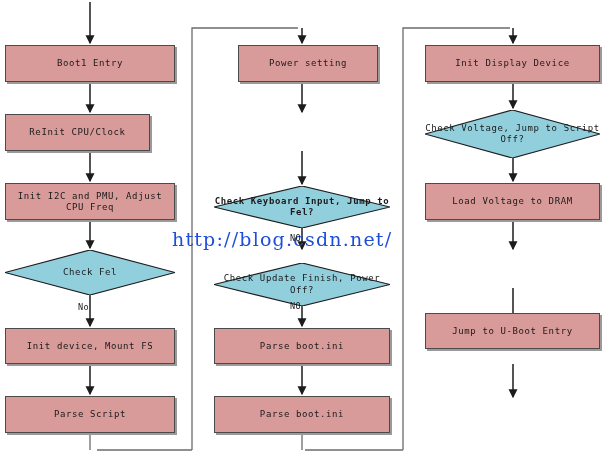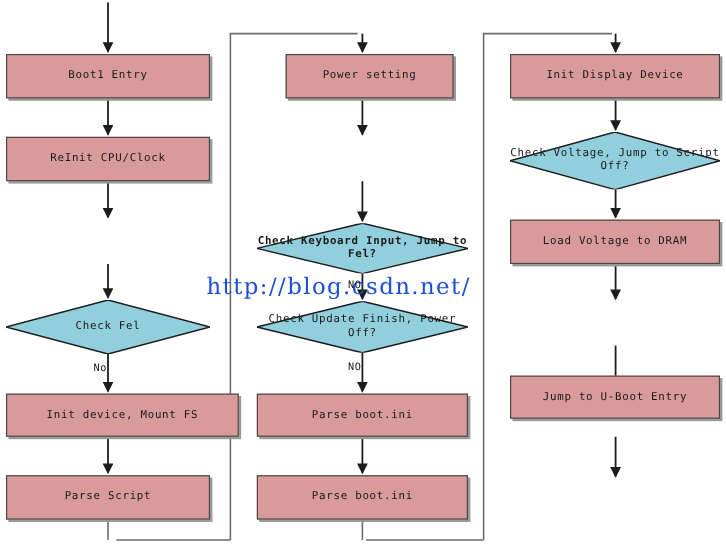--- a/index.html
+++ b/index.html
@@ -86,35 +86,38 @@
       <line x1="513" y1="364" x2="513" y2="397" marker-end="url(#arrow)"></line>
     </g>
   </svg>
 
   <div class="watermark">http://blog.csdn.net/</div>
 
   <div class="node proc" style="left:5px;top:45px;width:170px;height:37px;">
     <span>Boot1 Entry</span>
   </div>
 
-  <div class="node proc" style="left:5px;top:114px;width:170px;height:37px;">
+  <div class="node proc" style="left:5px;top:114px;width:145px;height:37px;">
     <span>ReInit CPU/Clock</span>
   </div>
 
+  <div class="node proc" style="left:5px;top:183px;width:170px;height:37px;">
+    <span>Init I2C and PMU, Adjust CPU Freq</span>
+  </div>
 
   <div class="dec-wrap" style="left:5px;top:250px;width:170px;height:45px;">
     <svg class="dec-shape" viewBox="0 0 170 45" preserveAspectRatio="none">
       <polygon points="85,0 170,22.5 85,45 0,22.5" fill="#92cfdd" stroke="#1c1c1c" stroke-width="1.2"></polygon>
     </svg>
     <div class="dec-label">Check Fel</div>
   </div>
 
   <div class="edge-label" style="left:78px;top:302px;">No</div>
 
-  <div class="node proc" style="left:5px;top:328px;width:194px;height:36px;">
+  <div class="node proc" style="left:5px;top:328px;width:170px;height:36px;">
     <span>Init device, Mount FS</span>
   </div>
 
   <div class="node proc" style="left:5px;top:396px;width:170px;height:37px;">
     <span>Parse Script</span>
   </div>
 
   <div class="node proc" style="left:214px;top:45px;width:140px;height:37px;margin-left:24px;">
     <span>Power setting</span>
   </div>
@@ -122,21 +125,21 @@
 
   <div class="dec-wrap" style="left:214px;top:186px;width:176px;height:42px;font-weight:bold;">
     <svg class="dec-shape" viewBox="0 0 176 42" preserveAspectRatio="none">
       <polygon points="88,0 176,21 88,42 0,21" fill="#92cfdd" stroke="#1c1c1c" stroke-width="1.2"></polygon>
     </svg>
     <div class="dec-label overflow">Check Keyboard Input, Jump to Fel?</div>
   </div>
 
   <div class="edge-label" style="left:290px;top:233px;">NO</div>
 
-  <div class="dec-wrap" style="left:214px;top:251px;width:176px;height:43px;">
+  <div class="dec-wrap" style="left:214px;top:263px;width:176px;height:43px;">
     <svg class="dec-shape" viewBox="0 0 176 43" preserveAspectRatio="none">
       <polygon points="88,0 176,21.5 88,43 0,21.5" fill="#92cfdd" stroke="#1c1c1c" stroke-width="1.2"></polygon>
     </svg>
     <div class="dec-label overflow">Check Update Finish, Power Off?</div>
   </div>
 
   <div class="edge-label" style="left:290px;top:301px;">NO</div>
 
   <div class="node proc" style="left:214px;top:328px;width:176px;height:36px;">
     <span>Parse boot.ini</span>

